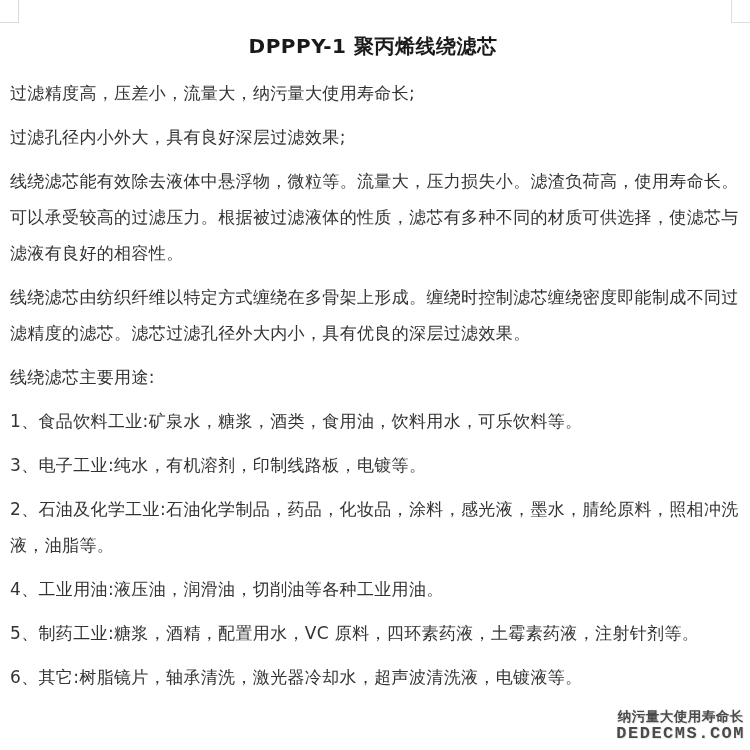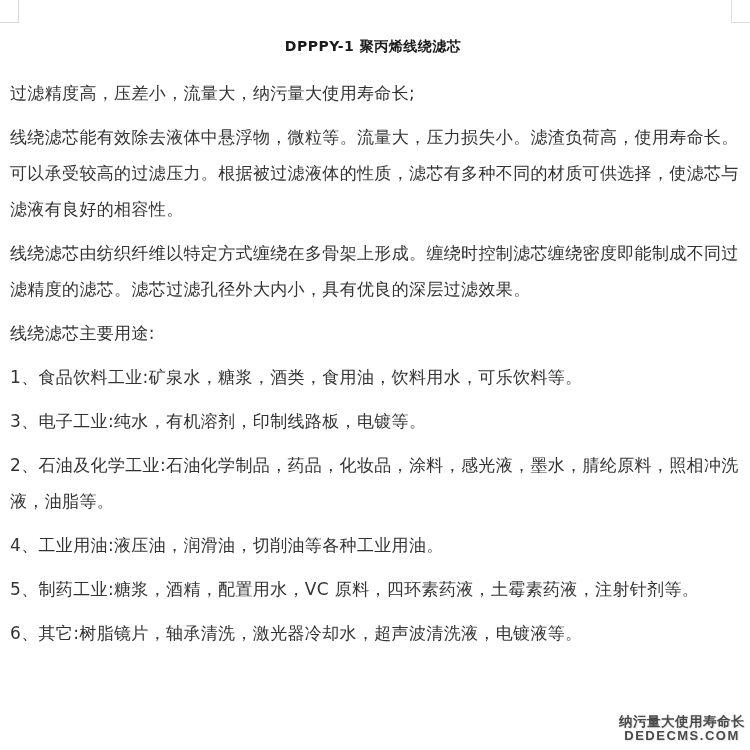--- a/index.html
+++ b/index.html
@@ -13,21 +13,21 @@
   }
   
   .crop-mark { position:absolute; top:0; width:18px; height:22px; }
   .crop-mark.tl { left:0;  border-right:1px solid #d9d9d9; border-bottom:1px solid #d9d9d9; }
   .crop-mark.tr { right:0; border-left:1px solid #dedede;  border-bottom:1px solid #dedede; }
 
   h1.doc-title {
     margin:0;
     padding:33px 4px 0 0;
     text-align:center;
-    font-size:14px;
+    font-size:20px;
     line-height:26px;
     font-weight:bold;
     color:#1a1a1a;
     letter-spacing:0.5px;
   }
   .content { padding:16px 10px 0 10px; }
   .content p {
     margin:0 0 8px 0;
     font-size:17px;
     line-height:36px;
@@ -43,38 +43,39 @@
     text-shadow:0 0 2px #e6e6e6, 1px 1px 0 #ededed;
     line-height:1.15;
     user-select:none;
   }
   .watermark .wm-cn {
     font-size:13.5px;
     font-weight:bold;
     letter-spacing:0.5px;
   }
   .watermark .wm-en {
-    font-family:Liberation Sans, sans-serif;
-    font-size:13px;
+    font-family:Liberation Mono, monospace;
+    font-size:17px;
     font-weight:bold;
     letter-spacing:1.5px;
   }
 </style>
 </head>
 <body>
 
 <div class="page">
 
   <div class="crop-mark tl"></div>
   <div class="crop-mark tr"></div>
 
   <h1 class="doc-title">DPPPY-1 聚丙烯线绕滤芯</h1>
 
   <div class="content">
     <p>过滤精度高，压差小，流量大，纳污量大使用寿命长;</p>
+    <p>过滤孔径内小外大，具有良好深层过滤效果;</p>
     <p>线绕滤芯能有效除去液体中悬浮物，微粒等。流量大，压力损失小。滤渣负荷高，使用寿命长。可以承受较高的过滤压力。根据被过滤液体的性质，滤芯有多种不同的材质可供选择，使滤芯与滤液有良好的相容性。</p>
     <p>线绕滤芯由纺织纤维以特定方式缠绕在多骨架上形成。缠绕时控制滤芯缠绕密度即能制成不同过滤精度的滤芯。滤芯过滤孔径外大内小，具有优良的深层过滤效果。</p>
 
     <p>线绕滤芯主要用途:</p>
 
     <p>1、食品饮料工业:矿泉水，糖浆，酒类，食用油，饮料用水，可乐饮料等。</p>
     <p>3、电子工业:纯水，有机溶剂，印制线路板，电镀等。</p>
     <p>2、石油及化学工业:石油化学制品，药品，化妆品，涂料，感光液，墨水，腈纶原料，照相冲洗液，油脂等。</p>
     <p>4、工业用油:液压油，润滑油，切削油等各种工业用油。</p>
     <p>5、制药工业:糖浆，酒精，配置用水，VC 原料，四环素药液，土霉素药液，注射针剂等。</p>

